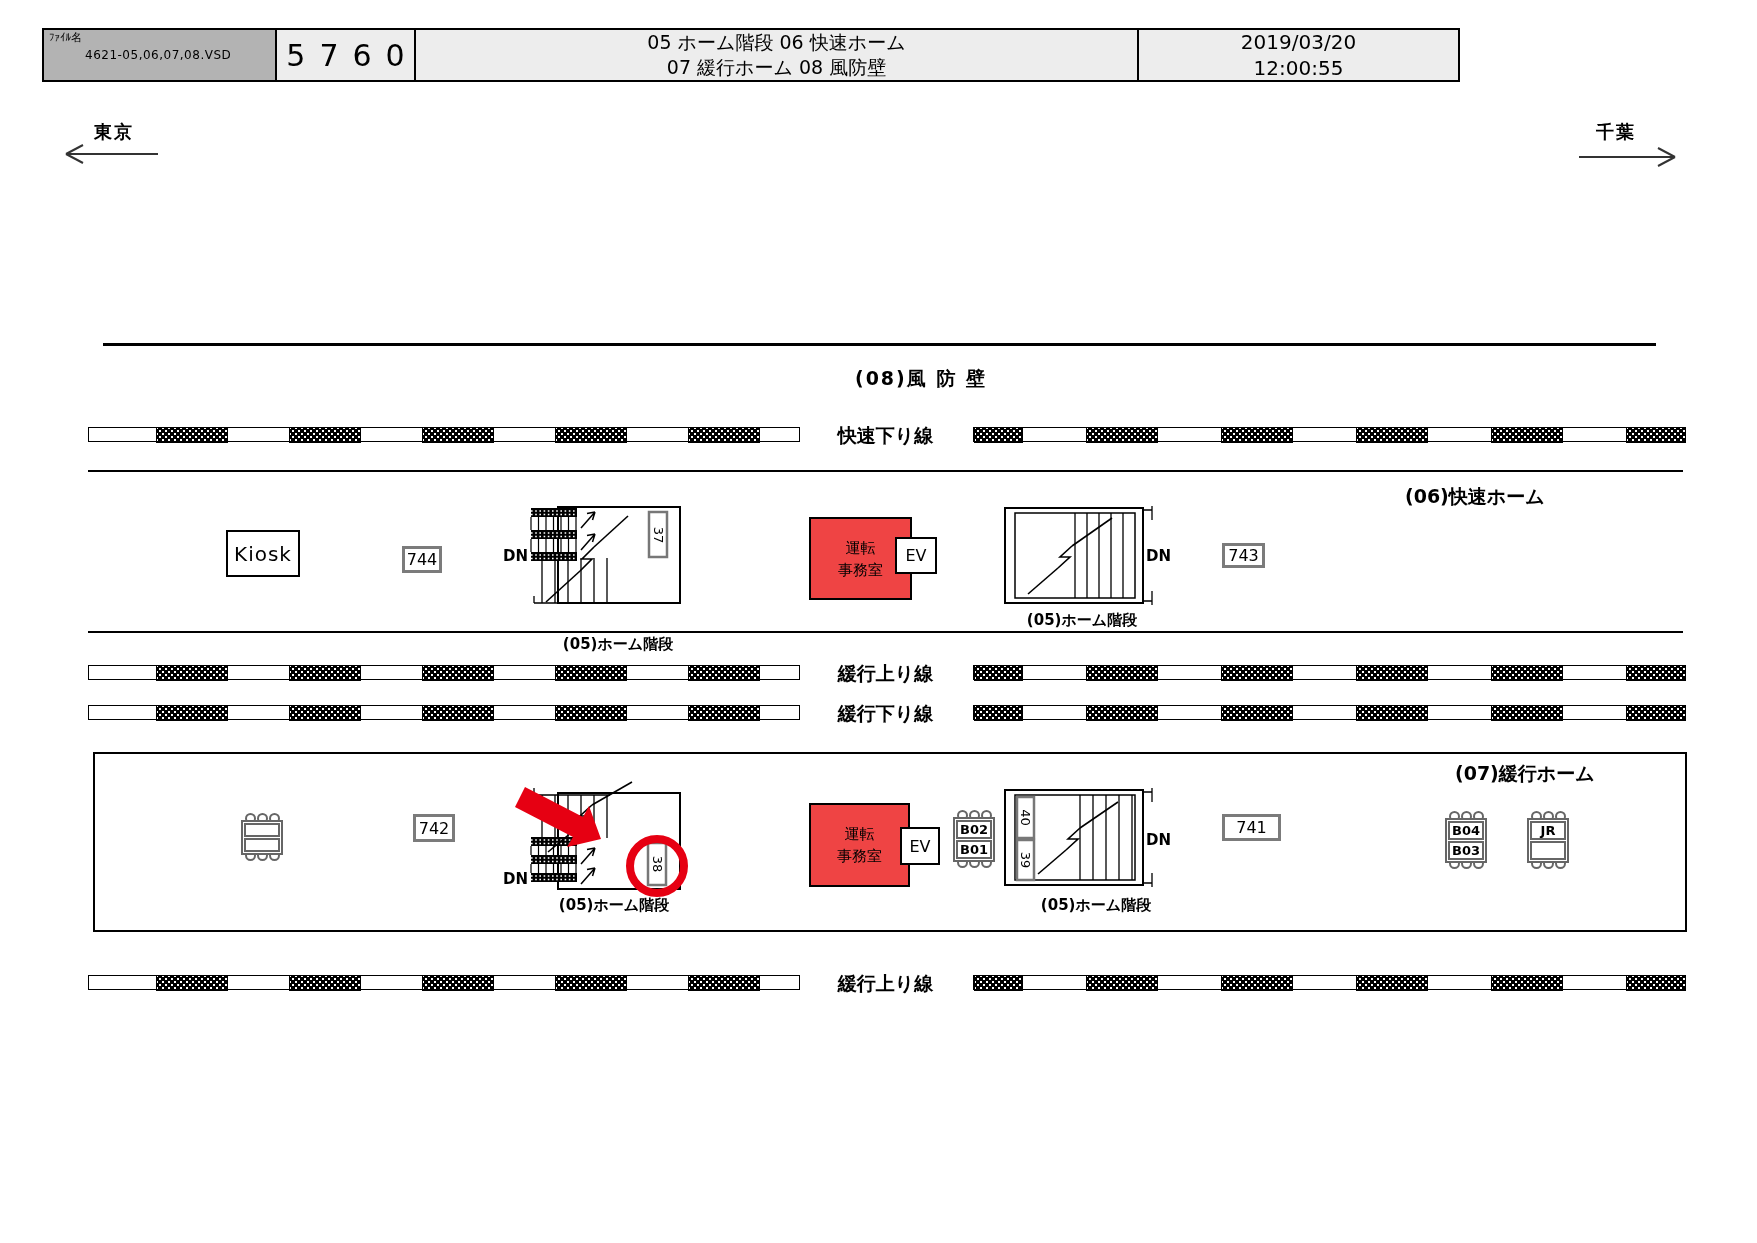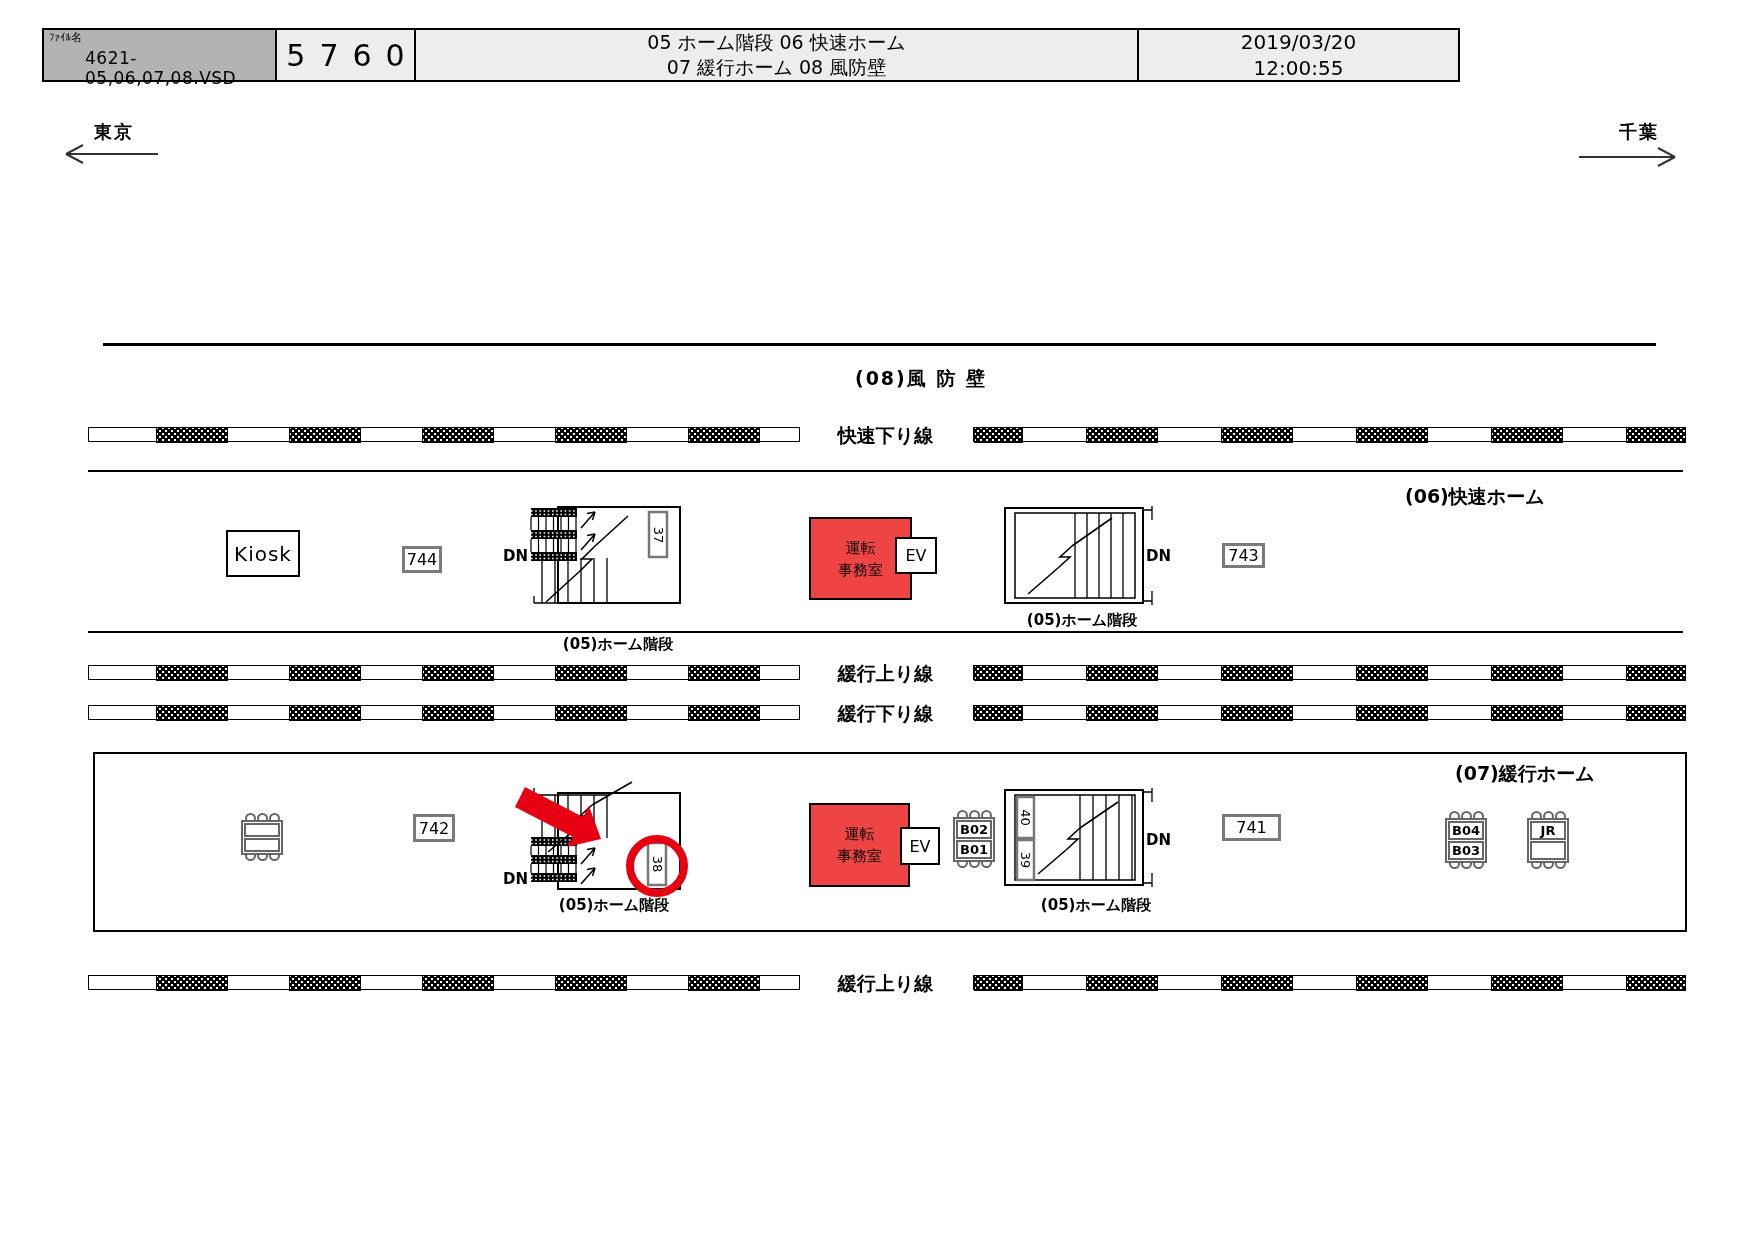--- a/index.html
+++ b/index.html
@@ -5,21 +5,21 @@
   html,body{margin:0;padding:0;background:#fff;}
   .canvas{position:relative;width:1757px;height:1243px;background:#fff;overflow:hidden;
           font-family:"DejaVu Sans","Liberation Sans",sans-serif;color:#000;}
   .abs{position:absolute;}
   
   .header{left:42px;top:28px;width:1418px;height:54px;border:2px solid #000;display:flex;box-sizing:border-box;}
   .hcol{box-sizing:border-box;height:100%;border-right:2px solid #000;}
   .hcol:last-child{border-right:none;}
   .col-file{width:233px;background:#b3b3b3;padding:2px 5px;}
   .file-label{font-size:11px;line-height:12px;}
-  .file-name{font-size:17px;margin:4px 0 0 36px;letter-spacing:0.5px;}
+  .file-name{font-size:12px;margin:4px 0 0 36px;letter-spacing:0.5px;}
   .col-station{width:406px;background:#ededed;display:flex;align-items:center;justify-content:center;
                font-size:32px;font-weight:600;letter-spacing:10px;text-indent:10px;}
   .col-number{width:139px;background:#ededed;display:flex;align-items:center;justify-content:center;
               font-size:30px;letter-spacing:14px;text-indent:14px;}
   .col-legend{width:723px;background:#ededed;display:flex;flex-direction:column;align-items:center;justify-content:center;
               font-size:19px;line-height:25px;}
   .col-date{flex:1;background:#ededed;display:flex;flex-direction:column;align-items:center;justify-content:center;
             font-size:20px;line-height:26px;}
   
   .dirlabel{font-size:18px;letter-spacing:2px;font-weight:600;}
@@ -82,21 +82,21 @@
   </div>
 
   <div class="abs dirlabel" style="left:94px;top:120px;">東京</div>
   <svg class="abs" style="left:60px;top:140px;" width="105" height="26" viewBox="0 0 105 26">
     <g stroke="#333" stroke-width="2" fill="none">
       <line x1="6" y1="14" x2="98" y2="14"></line>
       <line x1="6" y1="14" x2="23" y2="5"></line>
       <line x1="6" y1="14" x2="23" y2="23"></line>
     </g>
   </svg>
-  <div class="abs dirlabel" style="left:1596px;top:120px;margin-left:23px;">千葉</div>
+  <div class="abs dirlabel" style="left:1596px;top:120px;">千葉</div>
   <svg class="abs" style="left:1575px;top:142px;" width="108" height="26" viewBox="0 0 108 26">
     <g stroke="#333" stroke-width="2" fill="none">
       <line x1="4" y1="15" x2="100" y2="15"></line>
       <line x1="100" y1="15" x2="83" y2="6"></line>
       <line x1="100" y1="15" x2="83" y2="24"></line>
     </g>
   </svg>
 
   <div class="wall" style="left:103px;top:343px;width:1553px;"></div>
   <div class="arealabel" style="left:851px;top:366px;width:140px;text-align:center;letter-spacing:2px;">(08)風 防 壁</div>

